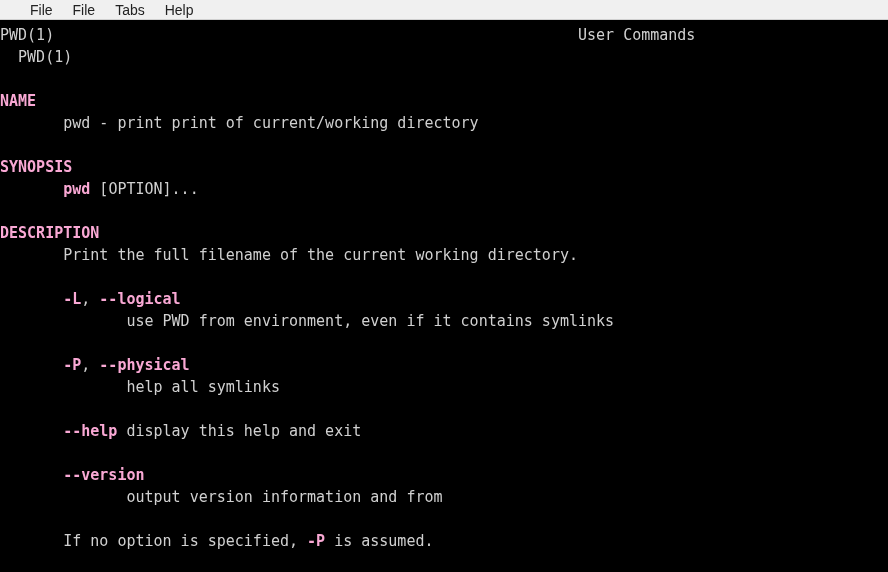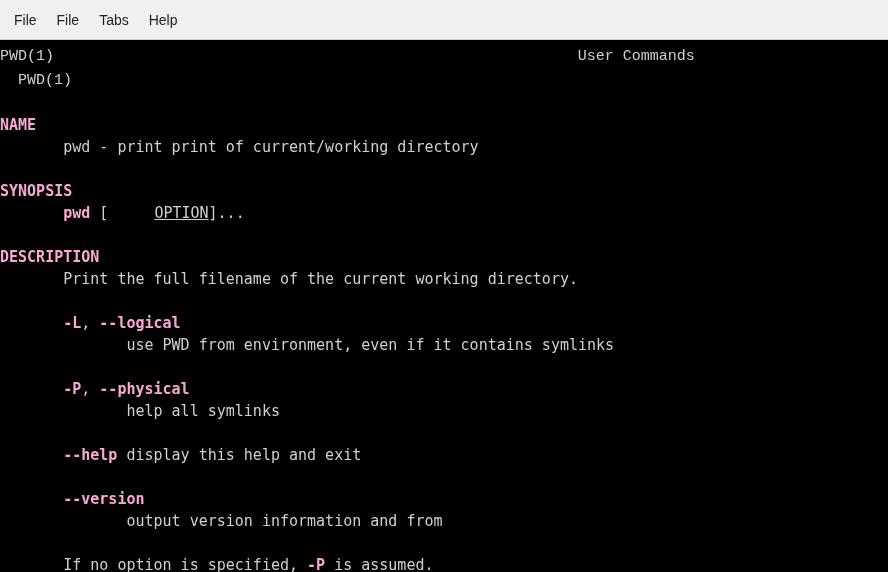--- a/index.html
+++ b/index.html
@@ -9,24 +9,24 @@
     }
     body {
       width: 888px;
       height: 572px;
       background: #000;
       font-family: sans-serif;
       overflow: hidden;
     }
     .menubar {
       background: #f0f0f0;
-      height: 40px;
+      height: 20px;
       display: flex;
       align-items: center;
-      padding: 0 4px;
+      padding: 0 20px;
       border-bottom: 1px solid #d0d0d0;
     }
     .menu-item {
       padding: 4px 10px;
       font-size: 14px;
       color: #222;
       cursor: pointer;
     }
     .terminal {
       font-family: "DejaVu Sans Mono", "Liberation Mono", monospace;
@@ -34,26 +34,23 @@
       color: #d0d0d0;
       line-height: 22px;
       white-space: pre;
       padding: 4px 0 0 0;
     }
     .terminal .b {
       font-weight: bold;
       color: #f9a8d4;
     }
     .terminal .u {
-      text-decoration: underline;
-      margin-left: 46px;
     }
     .header-line {
       color: #d0d0d0;
-      font-family: Liberation Mono, monospace;
     }
   </style>
 </head>
 <body>
 
 <div class="menubar">
   <div class="menu-item">File</div>
   <div class="menu-item">File</div>
   <div class="menu-item">Tabs</div>
   <div class="menu-item">Help</div>

